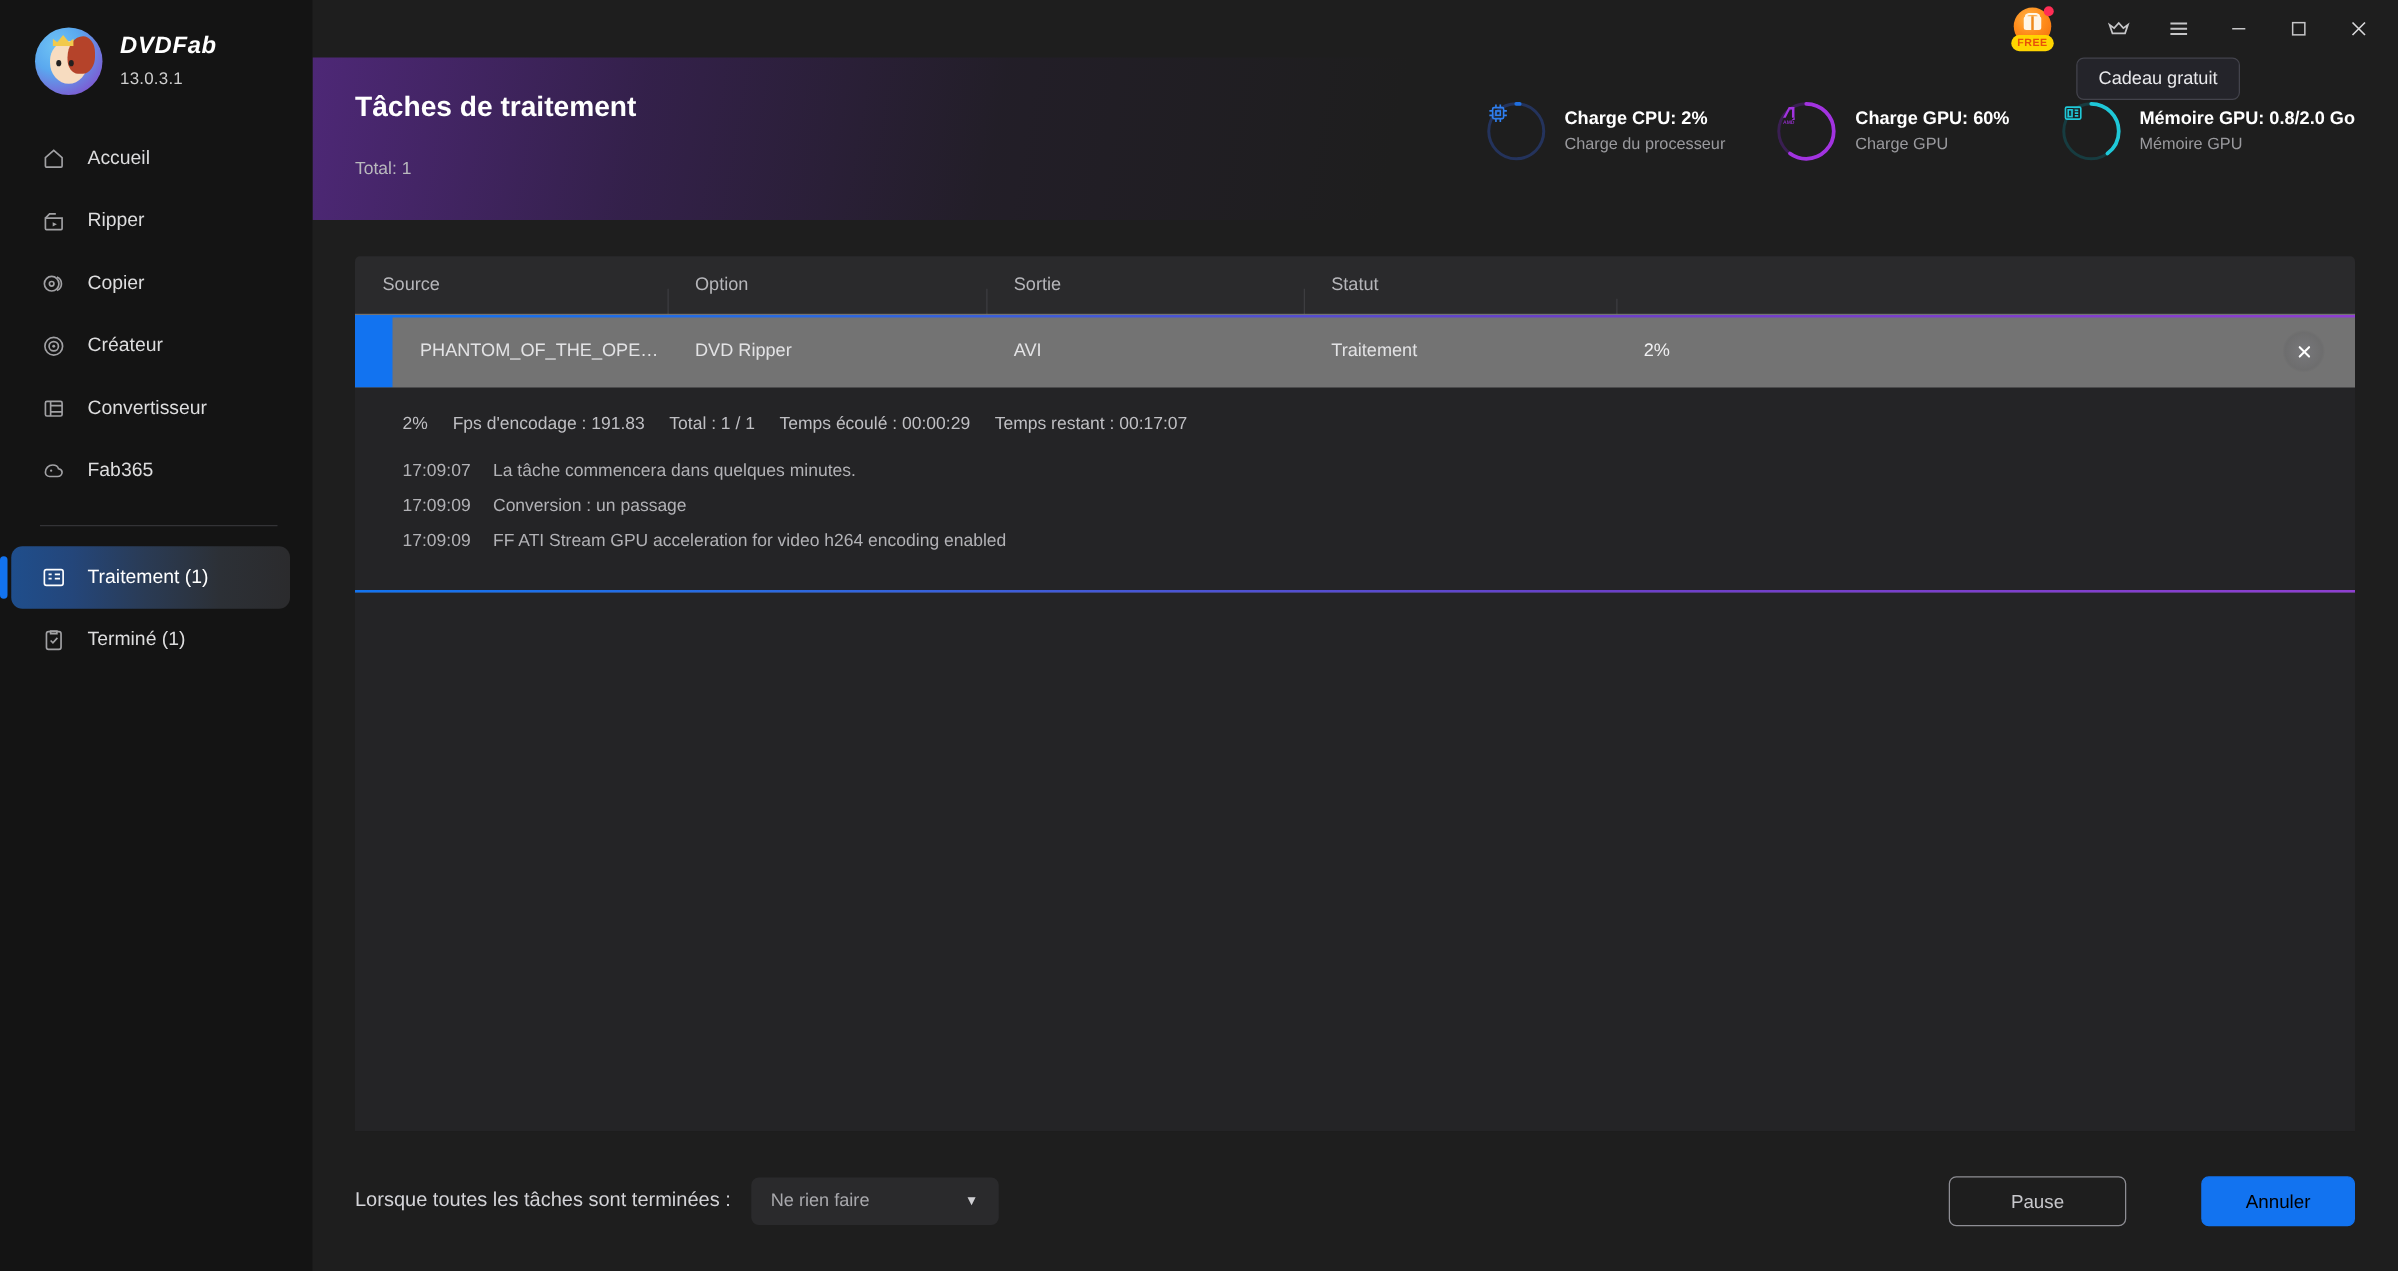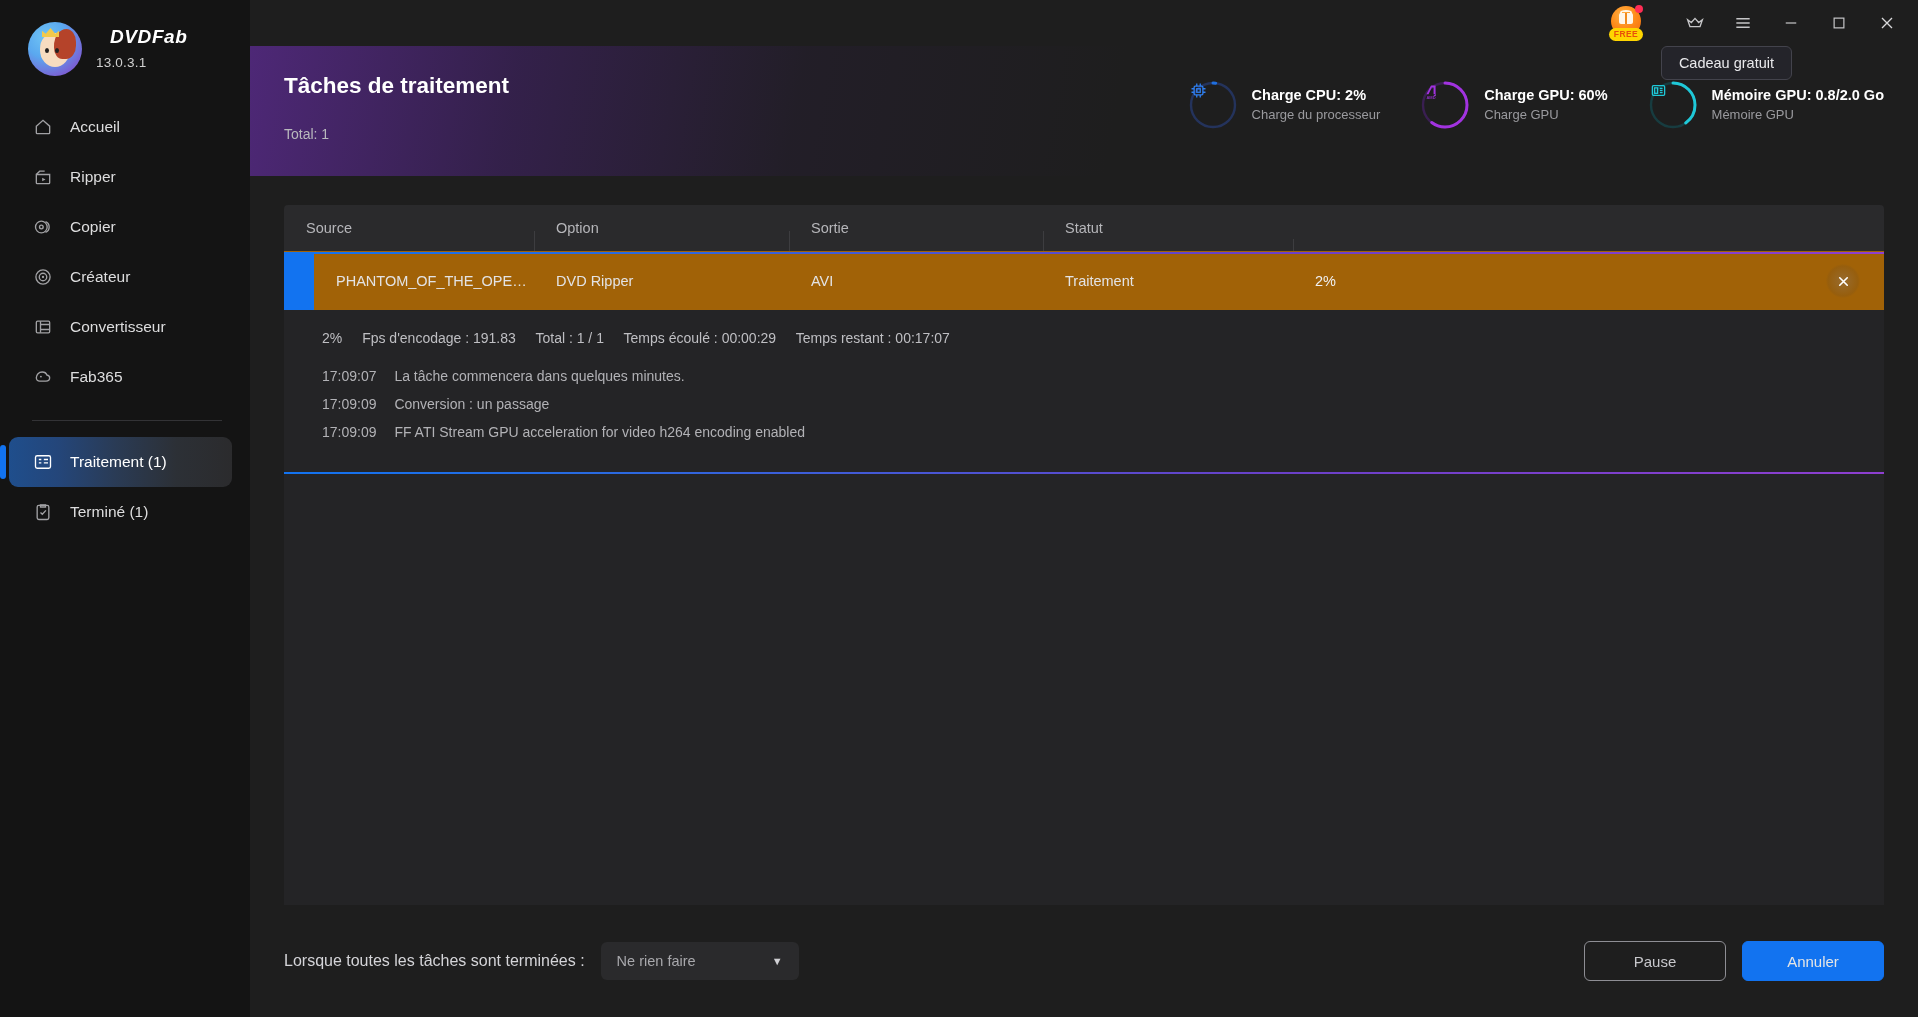--- a/index.html
+++ b/index.html
@@ -34,21 +34,21 @@
   .brand-logo .crown {
     position:absolute; left:14px; top:6px; width:17px; height:9px;
     background:#f2c94c; clip-path:polygon(0 100%,0 30%,22% 65%,50% 0,78% 65%,100% 30%,100% 100%);
   }
   .brand-logo .eye {
     position:absolute; top:26px; width:4px; height:5px; background:#23201f; border-radius:50%;
   }
   .brand-logo .eye.l { left:17px; } .brand-logo .eye.r { left:27px; }
   .brand-text { padding-top:4px; }
   .brand-name {
-    font-size:19px; font-weight:700; font-style:italic; letter-spacing:.6px; color:#ffffff;margin-left:14px;
+    font-size:19px; font-weight:700; font-style:italic; letter-spacing:.6px; color:#ffffff;
   }
   .brand-ver { font-size:13.5px; color:#cfcfcf; margin-top:7px; letter-spacing:.2px; }
 
   .nav { margin-top:26px; }
   .nav-item {
     position:relative; display:flex; align-items:center; gap:17px;
     height:50px; margin:0 18px 0 9px; padding-left:24px;
     border-radius:9px; color:#ddddde; font-size:15.5px; cursor:pointer;
   }
   .nav-item .ico { width:20px; height:20px; flex:0 0 20px; display:block; opacity:.78; }
@@ -142,21 +142,21 @@
     background:#2a2a2c; border-radius:4px 4px 0 0; color:#b6b6ba; font-size:14.5px;
   }
   .thead .cell { position:relative; padding-left:22px; }
   .thead .cell:not(:first-child):before {
     content:""; position:absolute; left:0; top:11px; height:22px; width:1px; background:#3d3d40;
   }
   .c-source { width:250px; } .c-option { width:255px; }
   .c-sortie { width:254px; } .c-statut { width:250px; } .c-prog { flex:1; }
 
   .task {
-    position:relative; background:#a16207; border-top:1px solid transparent;
+    position:relative; background:#737373; border-top:1px solid transparent;
   }
   .task:before {
     content:""; position:absolute; left:0; right:0; top:0; height:2px;
     background:linear-gradient(90deg,#1273f0 0%, #2a6ae0 22%, #6a40c8 60%, #8e3fd0 100%);
   }
   .task-row { display:flex; align-items:center; height:58px; position:relative; }
   .task-accent { position:absolute; left:0; top:0; width:30px; height:58px; background:#1273f0; }
   .task-row .cell { padding-left:22px; font-size:14.5px; color:#e3e3e5; }
   .task-row .c-source { margin-left:0; padding-left:52px; width:250px; }
   .task-row .c-prog { font-size:14.5px; color:#f0f0f2; }
@@ -194,21 +194,21 @@
     padding:0 16px; cursor:pointer;
   }
   .select-val { font-size:14.5px; color:#a8a8ac; }
   .caret { color:#d0d0d4; font-size:11px; }
   .footer-actions { margin-left:auto; display:flex; gap:16px; }
   .btn {
     height:40px; border-radius:6px; font-size:15px; cursor:pointer;
     display:flex; align-items:center; justify-content:center;
   }
   .btn-ghost { width:142px; background:transparent; border:1px solid #8e8e94; color:#c8c8cc; }
-  .btn-primary { width:142px; background:#1273f0; border:1px solid #1273f0; color:#e5e5e5; }
+  .btn-primary { width:123px; background:#1273f0; border:1px solid #1273f0; color:#000000;margin-left:44px; }
 </style>
 </head>
 <body>
 
 <div class="app">
 
   <aside class="sidebar">
     <div class="brand">
       <div class="brand-logo">
         <div class="face"></div>

